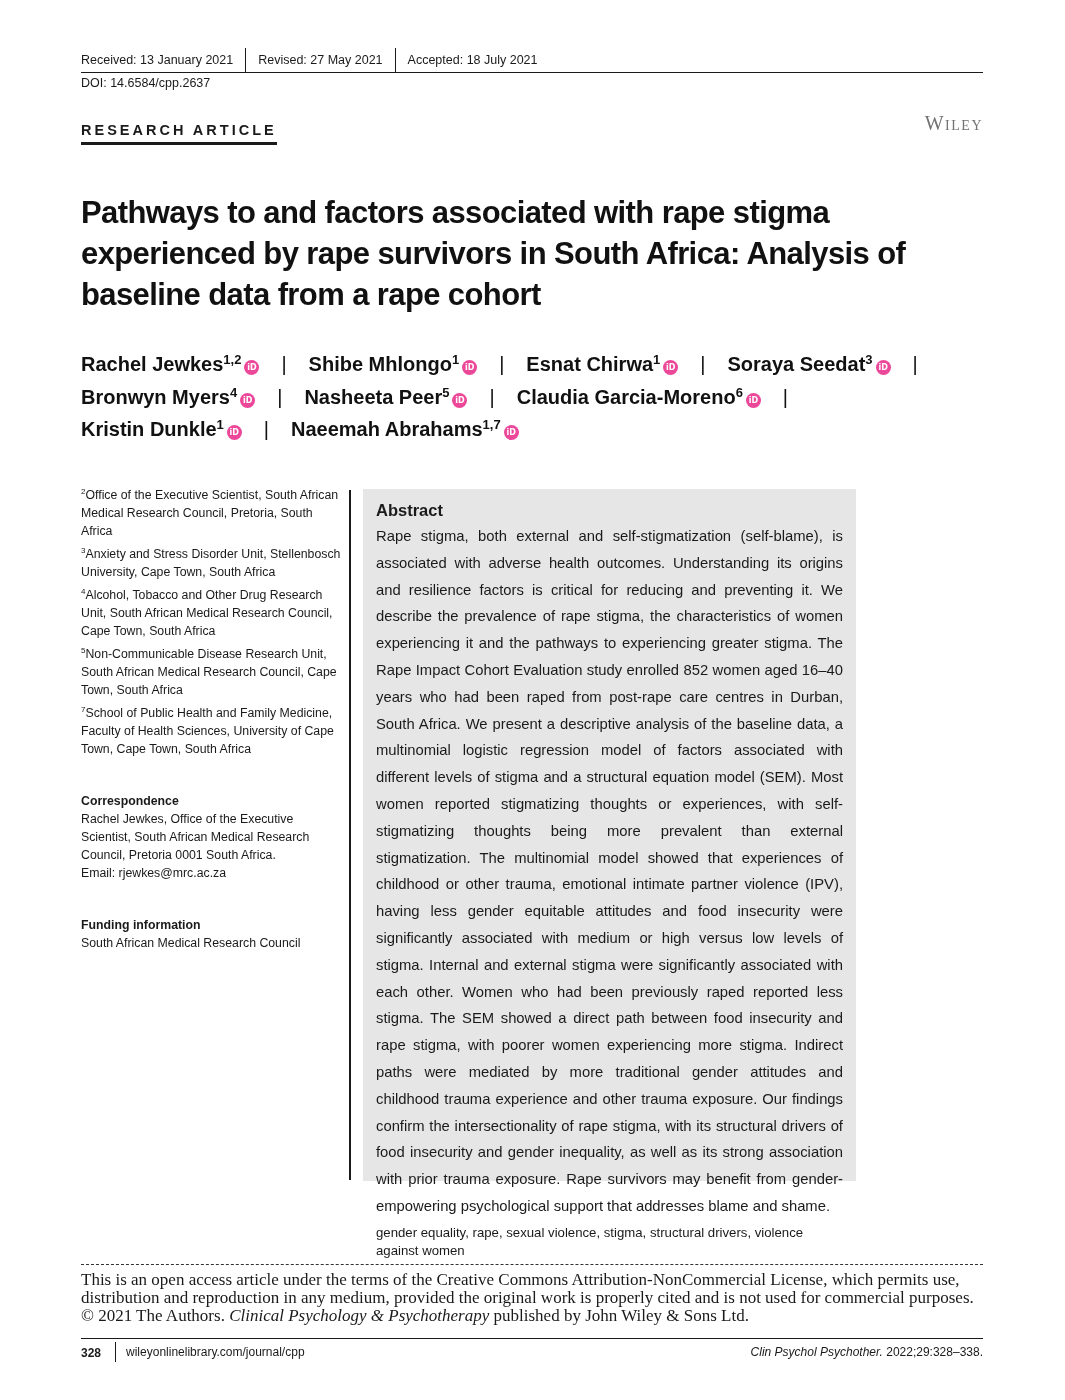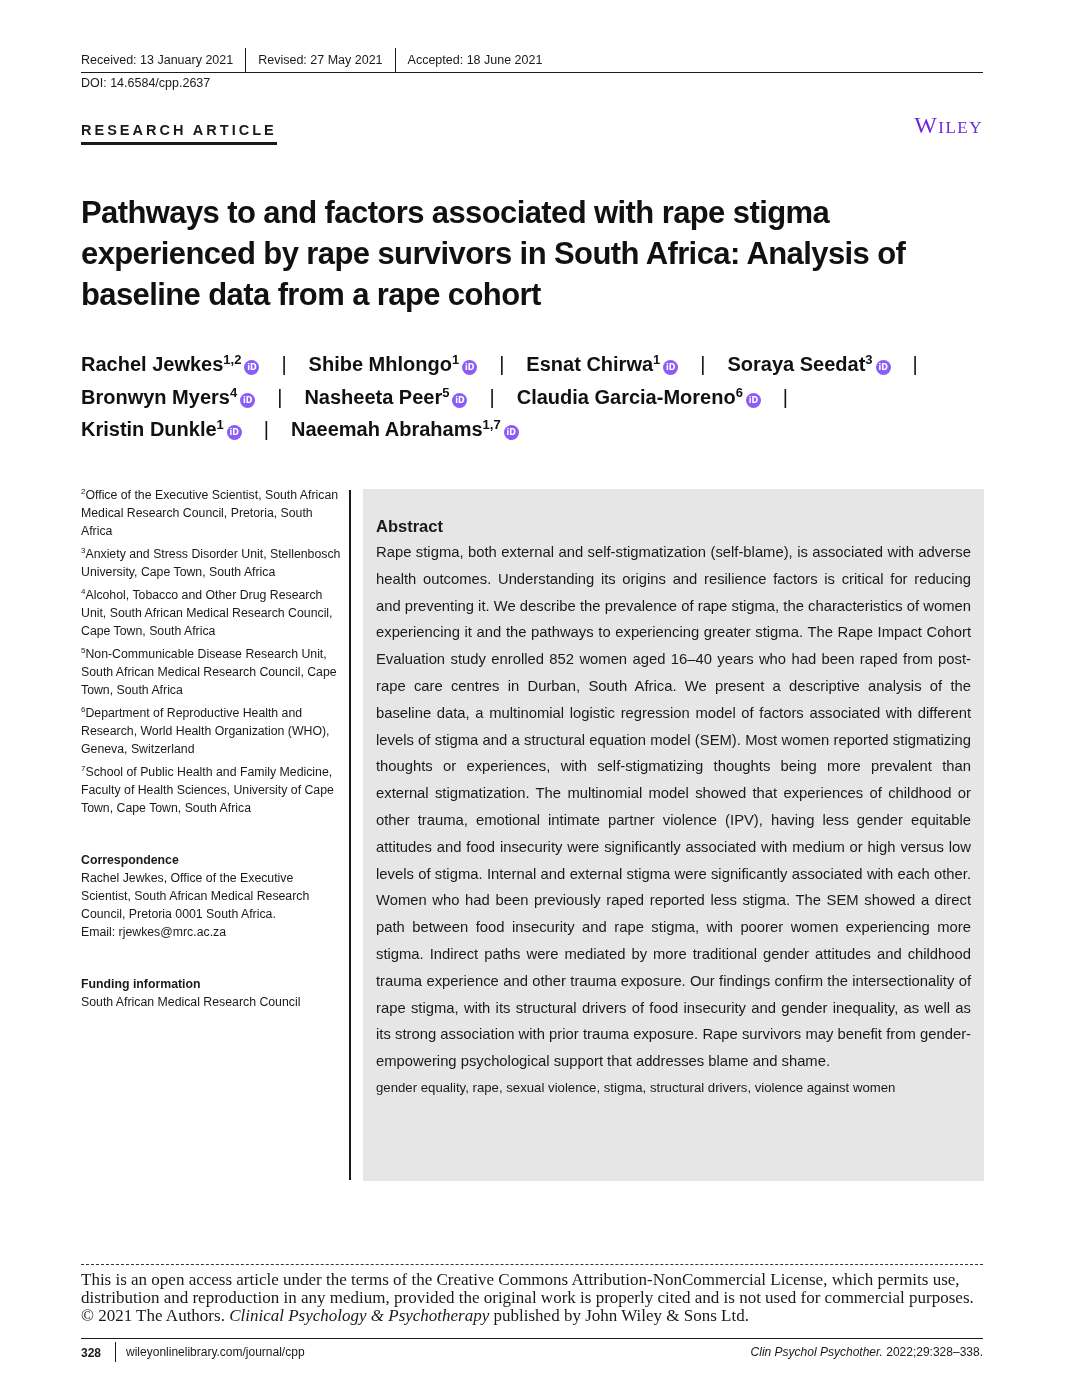--- a/index.html
+++ b/index.html
@@ -6,40 +6,40 @@
   html, body { width: 1065px; height: 1400px; background: #ffffff; }
   body { position: relative; font-family: "Liberation Sans", "DejaVu Sans", sans-serif; color: #1a1a1a; overflow: hidden; }
 
   .history { position: absolute; left: 81px; top: 48px; width: 902px; height: 25px; border-bottom: 1.5px solid #1a1a1a; display: flex; align-items: center; font-size: 12.5px; }
   .history .item { padding: 0 12px; height: 25px; line-height: 25px; border-right: 1.5px solid #1a1a1a; }
   .history .item:first-child { padding-left: 0; }
   .history .item:last-child { border-right: none; }
   .doi { position: absolute; left: 81px; top: 76px; font-size: 12.5px; }
 
   .article-type { position: absolute; left: 81px; top: 122px; font-size: 14.5px; font-weight: bold; letter-spacing: 3px; padding-bottom: 4px; border-bottom: 3px solid #1a1a1a; }
-  .publisher-logo { position: absolute; right: 82px; top: 112px; font-family: "Liberation Serif", "DejaVu Serif", serif; font-size: 24px; letter-spacing: 1.5px; font-variant: small-caps; color: #6d28d9; }
+  .publisher-logo { position: absolute; right: 82px; top: 112px; font-family: "Liberation Serif", "DejaVu Serif", serif; font-size: 20px; letter-spacing: 1.5px; font-variant: small-caps; color: #737373; }
 
   .title { position: absolute; left: 81px; top: 192px; width: 880px; font-size: 31px; line-height: 41px; font-weight: bold; letter-spacing: -0.6px; color: #111; }
 
   .authors { position: absolute; left: 81px; top: 348px; width: 910px; font-size: 20px; font-weight: bold; line-height: 32.5px; color: #111; }
   .author { white-space: nowrap; }
   .author sup { font-size: 13px; vertical-align: 7px; line-height: 0; }
-  .orcid { display: inline-block; width: 15px; height: 15px; border-radius: 50%; background: #8b5cf6; color: #fff; font-size: 8px; line-height: 15px; text-align: center; font-weight: bold; vertical-align: 1px; margin-left: 3px; font-family: "DejaVu Sans", sans-serif; }
+  .orcid { display: inline-block; width: 15px; height: 15px; border-radius: 50%; background: #ec4899; color: #fff; font-size: 8px; line-height: 15px; text-align: center; font-weight: bold; vertical-align: 1px; margin-left: 3px; font-family: "DejaVu Sans", sans-serif; }
   .sep { display: inline-block; margin: 0 22px; font-weight: normal; }
 
   .affiliations { position: absolute; left: 81px; top: 486px; width: 262px; font-size: 12.3px; line-height: 18px; color: #1a1a1a; }
   .aff { margin-bottom: 5px; }
   .aff sup { font-size: 8px; vertical-align: 5px; line-height: 0; }
   .meta-block { margin-top: 14px; }
   .meta-heading { font-weight: bold; margin-top: 34px; }
   .meta-block + .meta-block { margin-top: 18px; }
 
   .vline { position: absolute; left: 349px; top: 490px; width: 1.5px; height: 690px; background: #1a1a1a; }
 
-  .abstract-box { position: absolute; left: 363px; top: 489px; width: 621px; height: 692px; background: #e6e6e6; padding: 24px 13px 0 13px; }
+  .abstract-box { position: absolute; left: 363px; top: 489px; width: 493px; height: 692px; background: #e6e6e6; padding: 8px 13px 0 13px; }
   .abstract-heading { font-size: 16.5px; font-weight: bold; height: 26px; line-height: 26px; }
   .abstract-text { font-size: 14.8px; line-height: 26.8px; text-align: justify; color: #1a1a1a; }
   .keywords-heading { margin-top: 24px; font-size: 12px; font-weight: bold; letter-spacing: 2px; }
   .keywords-text { margin-top: 4px; font-size: 13.2px; line-height: 18px; }
 
   .dashed { position: absolute; left: 81px; top: 1264px; width: 902px; border-top: 1.5px dashed #333; }
   .license { position: absolute; left: 81px; top: 1271px; width: 902px; font-size: 17px; line-height: 18px; color: #1a1a1a; font-family: Liberation Serif, serif; }
   .license i { font-style: italic; }
 
   .footer-line { position: absolute; left: 81px; top: 1338px; width: 902px; border-top: 1.5px solid #1a1a1a; }
@@ -48,41 +48,40 @@
   .journal-url { padding-left: 10px; }
   .citation { margin-left: auto; font-style: normal; }
   .citation i { font-style: italic; }
 </style>
 </head>
 <body>
 
 <div class="history">
   <span class="item">Received: 13 January 2021</span>
   <span class="item">Revised: 27 May 2021</span>
-  <span class="item">Accepted: 18 June 2021</span>
+  <span class="item">Accepted: 18 July 2021</span>
 </div>
 <div class="doi">DOI: 14.6584/cpp.2637</div>
 
 <div class="article-type">RESEARCH ARTICLE</div>
 <div class="publisher-logo">Wiley</div>
 
 <h1 class="title">Pathways to and factors associated with rape stigma experienced by rape survivors in South Africa: Analysis of baseline data from a rape cohort</h1>
 
 <div class="authors">
   <span class="author"><span>Rachel Jewkes</span><sup>1,2</sup><span class="orcid">iD</span></span><span class="sep">|</span><span class="author"><span>Shibe Mhlongo</span><sup>1</sup><span class="orcid">iD</span></span><span class="sep">|</span><span class="author"><span>Esnat Chirwa</span><sup>1</sup><span class="orcid">iD</span></span><span class="sep">|</span><span class="author"><span>Soraya Seedat</span><sup>3</sup><span class="orcid">iD</span></span><span class="sep" style="margin-right:0">|</span><br>
   <span class="author"><span>Bronwyn Myers</span><sup>4</sup><span class="orcid">iD</span></span><span class="sep">|</span><span class="author"><span>Nasheeta Peer</span><sup>5</sup><span class="orcid">iD</span></span><span class="sep">|</span><span class="author"><span>Claudia Garcia-Moreno</span><sup>6</sup><span class="orcid">iD</span></span><span class="sep">|</span><br>
   <span class="author"><span>Kristin Dunkle</span><sup>1</sup><span class="orcid">iD</span></span><span class="sep">|</span><span class="author"><span>Naeemah Abrahams</span><sup>1,7</sup><span class="orcid">iD</span></span>
 </div>
 
 <div class="affiliations">
   <div class="aff"><sup>2</sup><span>Office of the Executive Scientist, South African Medical Research Council, Pretoria, South Africa</span></div>
   <div class="aff"><sup>3</sup><span>Anxiety and Stress Disorder Unit, Stellenbosch University, Cape Town, South Africa</span></div>
   <div class="aff"><sup>4</sup><span>Alcohol, Tobacco and Other Drug Research Unit, South African Medical Research Council, Cape Town, South Africa</span></div>
   <div class="aff"><sup>5</sup><span>Non-Communicable Disease Research Unit, South African Medical Research Council, Cape Town, South Africa</span></div>
-  <div class="aff"><sup>6</sup><span>Department of Reproductive Health and Research, World Health Organization (WHO), Geneva, Switzerland</span></div>
   <div class="aff"><sup>7</sup><span>School of Public Health and Family Medicine, Faculty of Health Sciences, University of Cape Town, Cape Town, South Africa</span></div>
 
   <div class="meta-block">
     <div class="meta-heading">Correspondence</div>
     <div>Rachel Jewkes, Office of the Executive Scientist, South African Medical Research Council, Pretoria 0001 South Africa.</div>
     <div>Email: rjewkes@mrc.ac.za</div>
   </div>
   <div class="meta-block">
     <div class="meta-heading">Funding information</div>
     <div>South African Medical Research Council</div>

